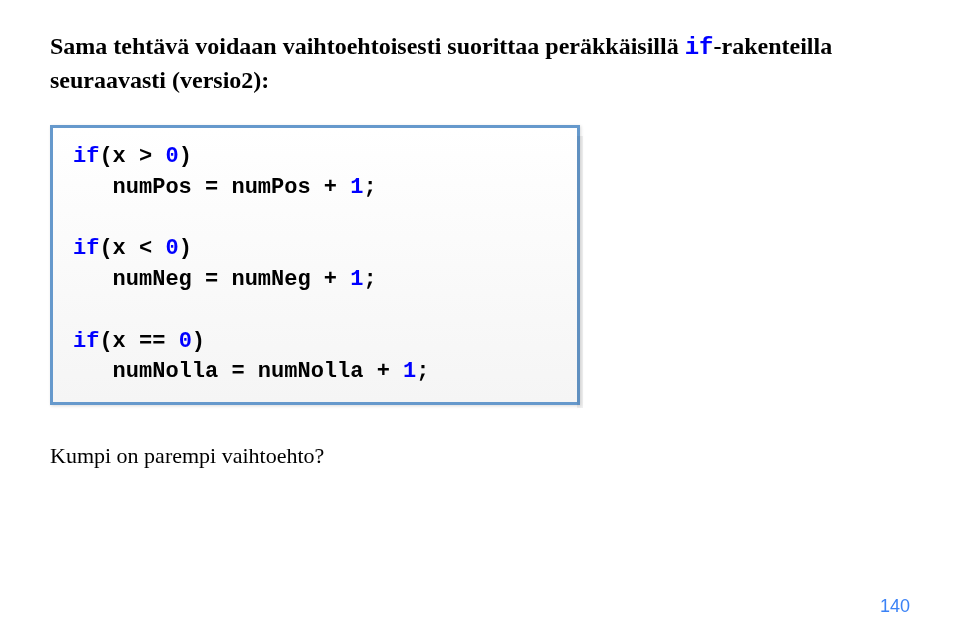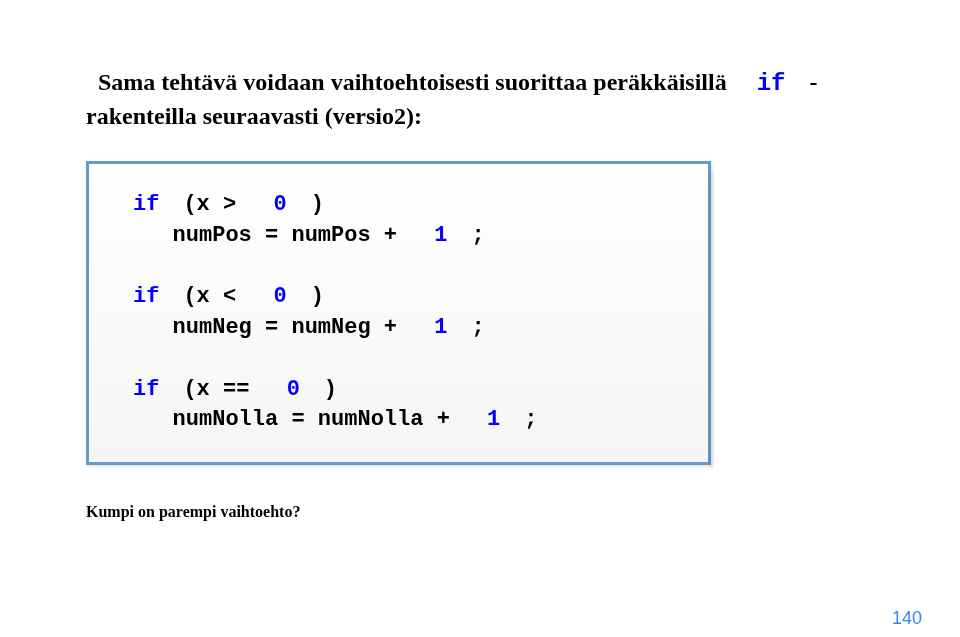--- a/index.html
+++ b/index.html
@@ -1,16 +1,16 @@
 <!DOCTYPE html>
 <html><head>
   <meta charset="utf-8">
   <style>
     * {
-      margin: 12px;
+      margin: 0;
       padding: 0;
       box-sizing: border-box;
     }
     body {
       width: 960px;
       height: 637px;
       background: #ffffff;
       font-family: Georgia, 'Times New Roman', serif;
       position: relative;
       padding: 30px 50px;
@@ -23,21 +23,21 @@
     }
     .intro .code-inline {
       font-family: 'Courier New', Courier, monospace;
       color: #0000ff;
       font-weight: bold;
     }
     .code-box {
       border: 3px solid #6699cc;
       background: linear-gradient(to bottom, #ffffff 0%, #f5f5f5 100%);
       padding: 14px 20px 14px 20px;
-      width: 625px;
+      width: 530px;
       box-shadow: 1px 1px 3px rgba(0,0,0,0.15);
       position: relative;
     }
     .code-box::after {
       content: '';
       position: absolute;
       right: -6px;
       bottom: -6px;
       top: 8px;
       width: 6px;
@@ -51,22 +51,22 @@
       white-space: pre;
       color: #000000;
     }
     .kw {
       color: #0000ff;
     }
     .num {
       color: #0000ff;
     }
     .question {
-      font-size: 16px;
-      font-weight: bold;
+      font-size: 22px;
+      font-weight: normal;
       margin-top: 38px;
     }
     .page-number {
       position: absolute;
       bottom: 20px;
       right: 50px;
       font-size: 18px;
       font-family: Arial, sans-serif;
       color: #3b82f6;
     }

